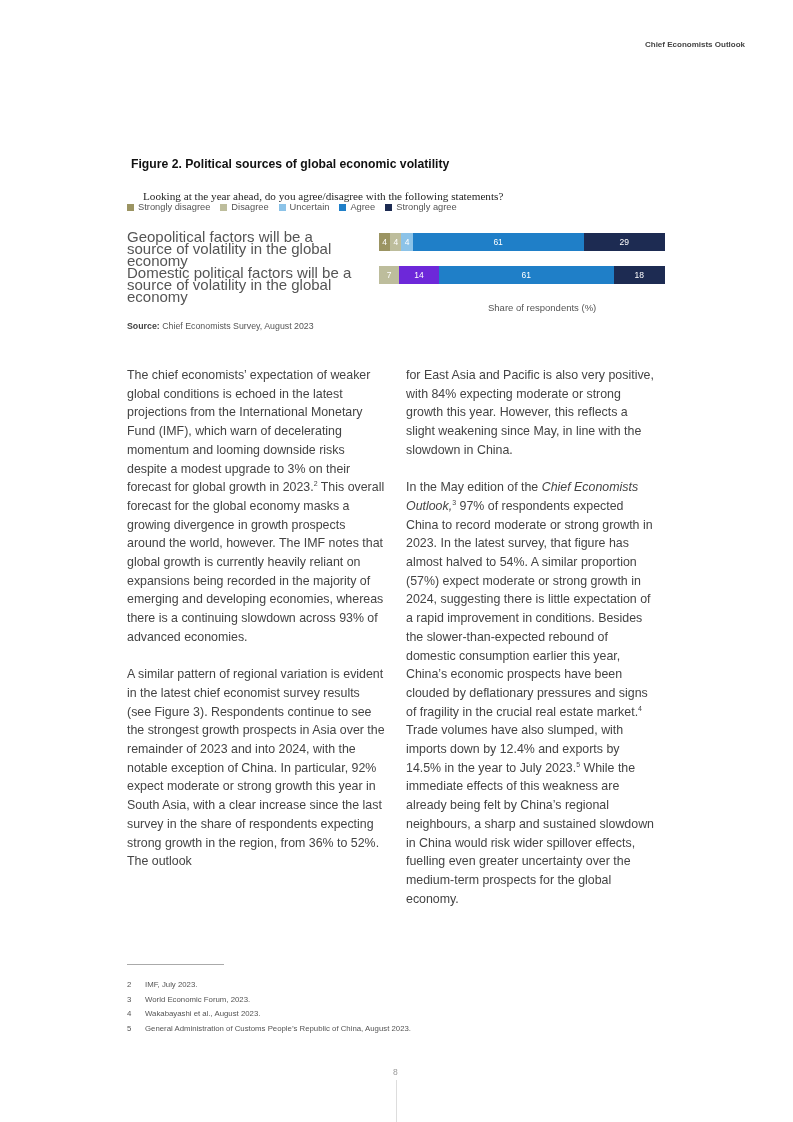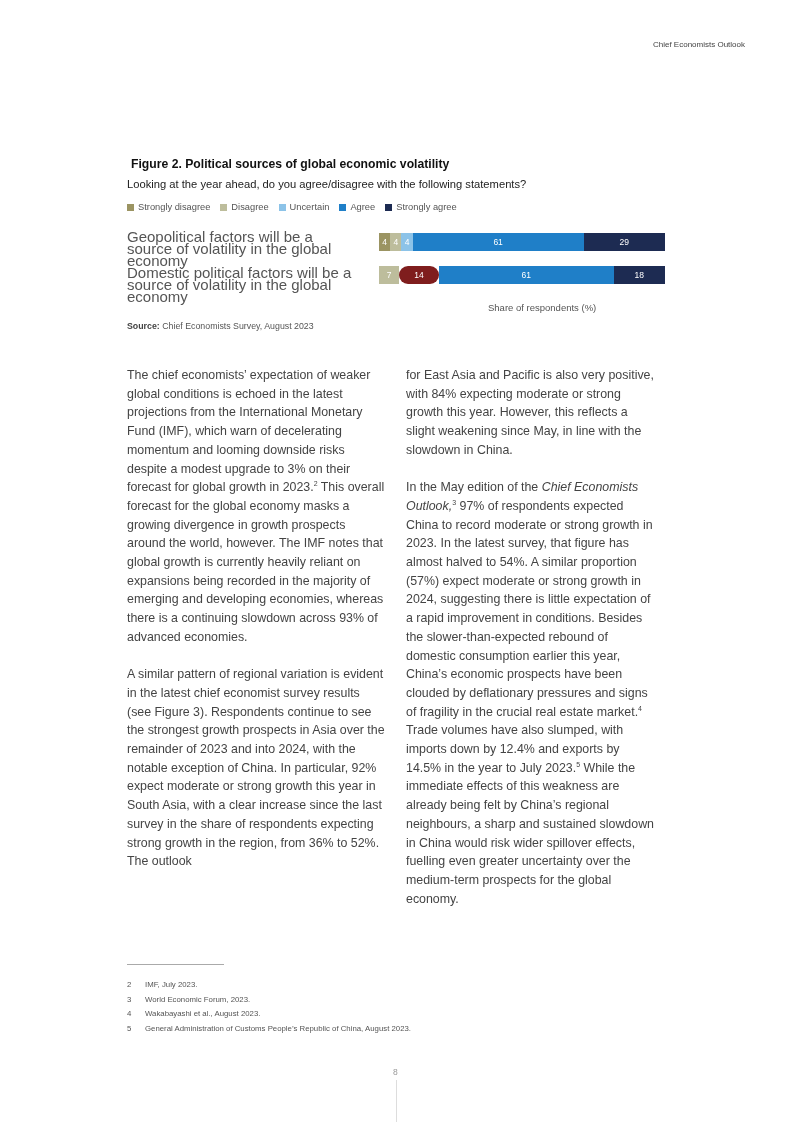--- a/index.html
+++ b/index.html
@@ -1,21 +1,21 @@
 <!DOCTYPE html>
 <html><head>
 <meta charset="utf-8">
 <style>
   html, body { margin: 0; padding: 0; background: #ffffff; }
   body { width: 793px; height: 1122px; position: relative; overflow: hidden;
          font-family: "Liberation Sans", sans-serif; color: #333333; }
-  .running-head { position: absolute; right: 48px; top: 40px; font-size: 8px; color: #444; }
+  .running-head { position: absolute; right: 48px; top: 40px; font-size: 8px; color: #444; font-weight: bold; }
   .fig { position: absolute; left: 127px; top: 152px; width: 540px; }
   .fig-title { font-size: 12.2px; font-weight: bold; color: #111; margin: 4px; line-height: 16px; }
-  .fig-sub { font-size: 11.2px; color: #222; margin: 0; line-height: 16px; }
+  .fig-sub { font-size: 11.2px; color: #222; margin: 16px; line-height: 16px; font-family: Liberation Serif, serif; }
   .legend { position: absolute; left: 127px; top: 202px; display: flex; gap: 10px; font-size: 9.3px; color: #555; }
   .legend-item { display: flex; align-items: center; gap: 4px; }
   .swatch { width: 7px; height: 7px; display: inline-block; }
   .row-label { position: absolute; left: 127px; width: 230px; font-size: 15px; line-height: 12px; color: #555; }
   .bar { position: absolute; left: 379px; width: 286px; height: 18px; display: flex; }
   .seg { height: 100%; display: flex; align-items: center; justify-content: center;
          font-size: 8.5px; color: #ffffff; overflow: hidden; white-space: nowrap; }
   .axis-label { position: absolute; left: 464px; top: 302px; font-size: 9.5px; color: #555; margin-left: 24px; }
   .source { position: absolute; left: 127px; top: 321px; font-size: 8.8px; color: #555; }
   .source b { color: #444; }
@@ -69,21 +69,21 @@
     <div class="seg" style="width: 3.92157%; background: rgb(155, 148, 98);">4</div>
     <div class="seg" style="width: 3.92157%; background: rgb(189, 189, 156);">4</div>
     <div class="seg" style="width: 3.92157%; background: rgb(140, 195, 232);">4</div>
     <div class="seg" style="width: 59.8039%; background: rgb(31, 127, 200);">61</div>
     <div class="seg" style="width: 28.4314%; background: rgb(29, 43, 82);">29</div>
   </div>
 
 <div class="row-label" style="top:267px;">Domestic political factors will be a source of volatility in the global economy</div>
 <div class="bar" style="top:266px;">
     <div class="seg" style="width: 7%; background: rgb(189, 189, 156);">7</div>
-    <div class="seg" style="width: 14%; background: #7f1d1d; border-radius: 9px;">14</div>
+    <div class="seg" style="width: 14%; background: #6d28d9;">14</div>
     <div class="seg" style="width: 61%; background: rgb(31, 127, 200);">61</div>
     <div class="seg" style="width: 18%; background: rgb(29, 43, 82);">18</div>
   </div>
 
 <div class="axis-label">Share of respondents (%)</div>
 
 <div class="source">
   <b>Source:</b>
   <span>Chief Economists Survey, August 2023</span>
 </div>

